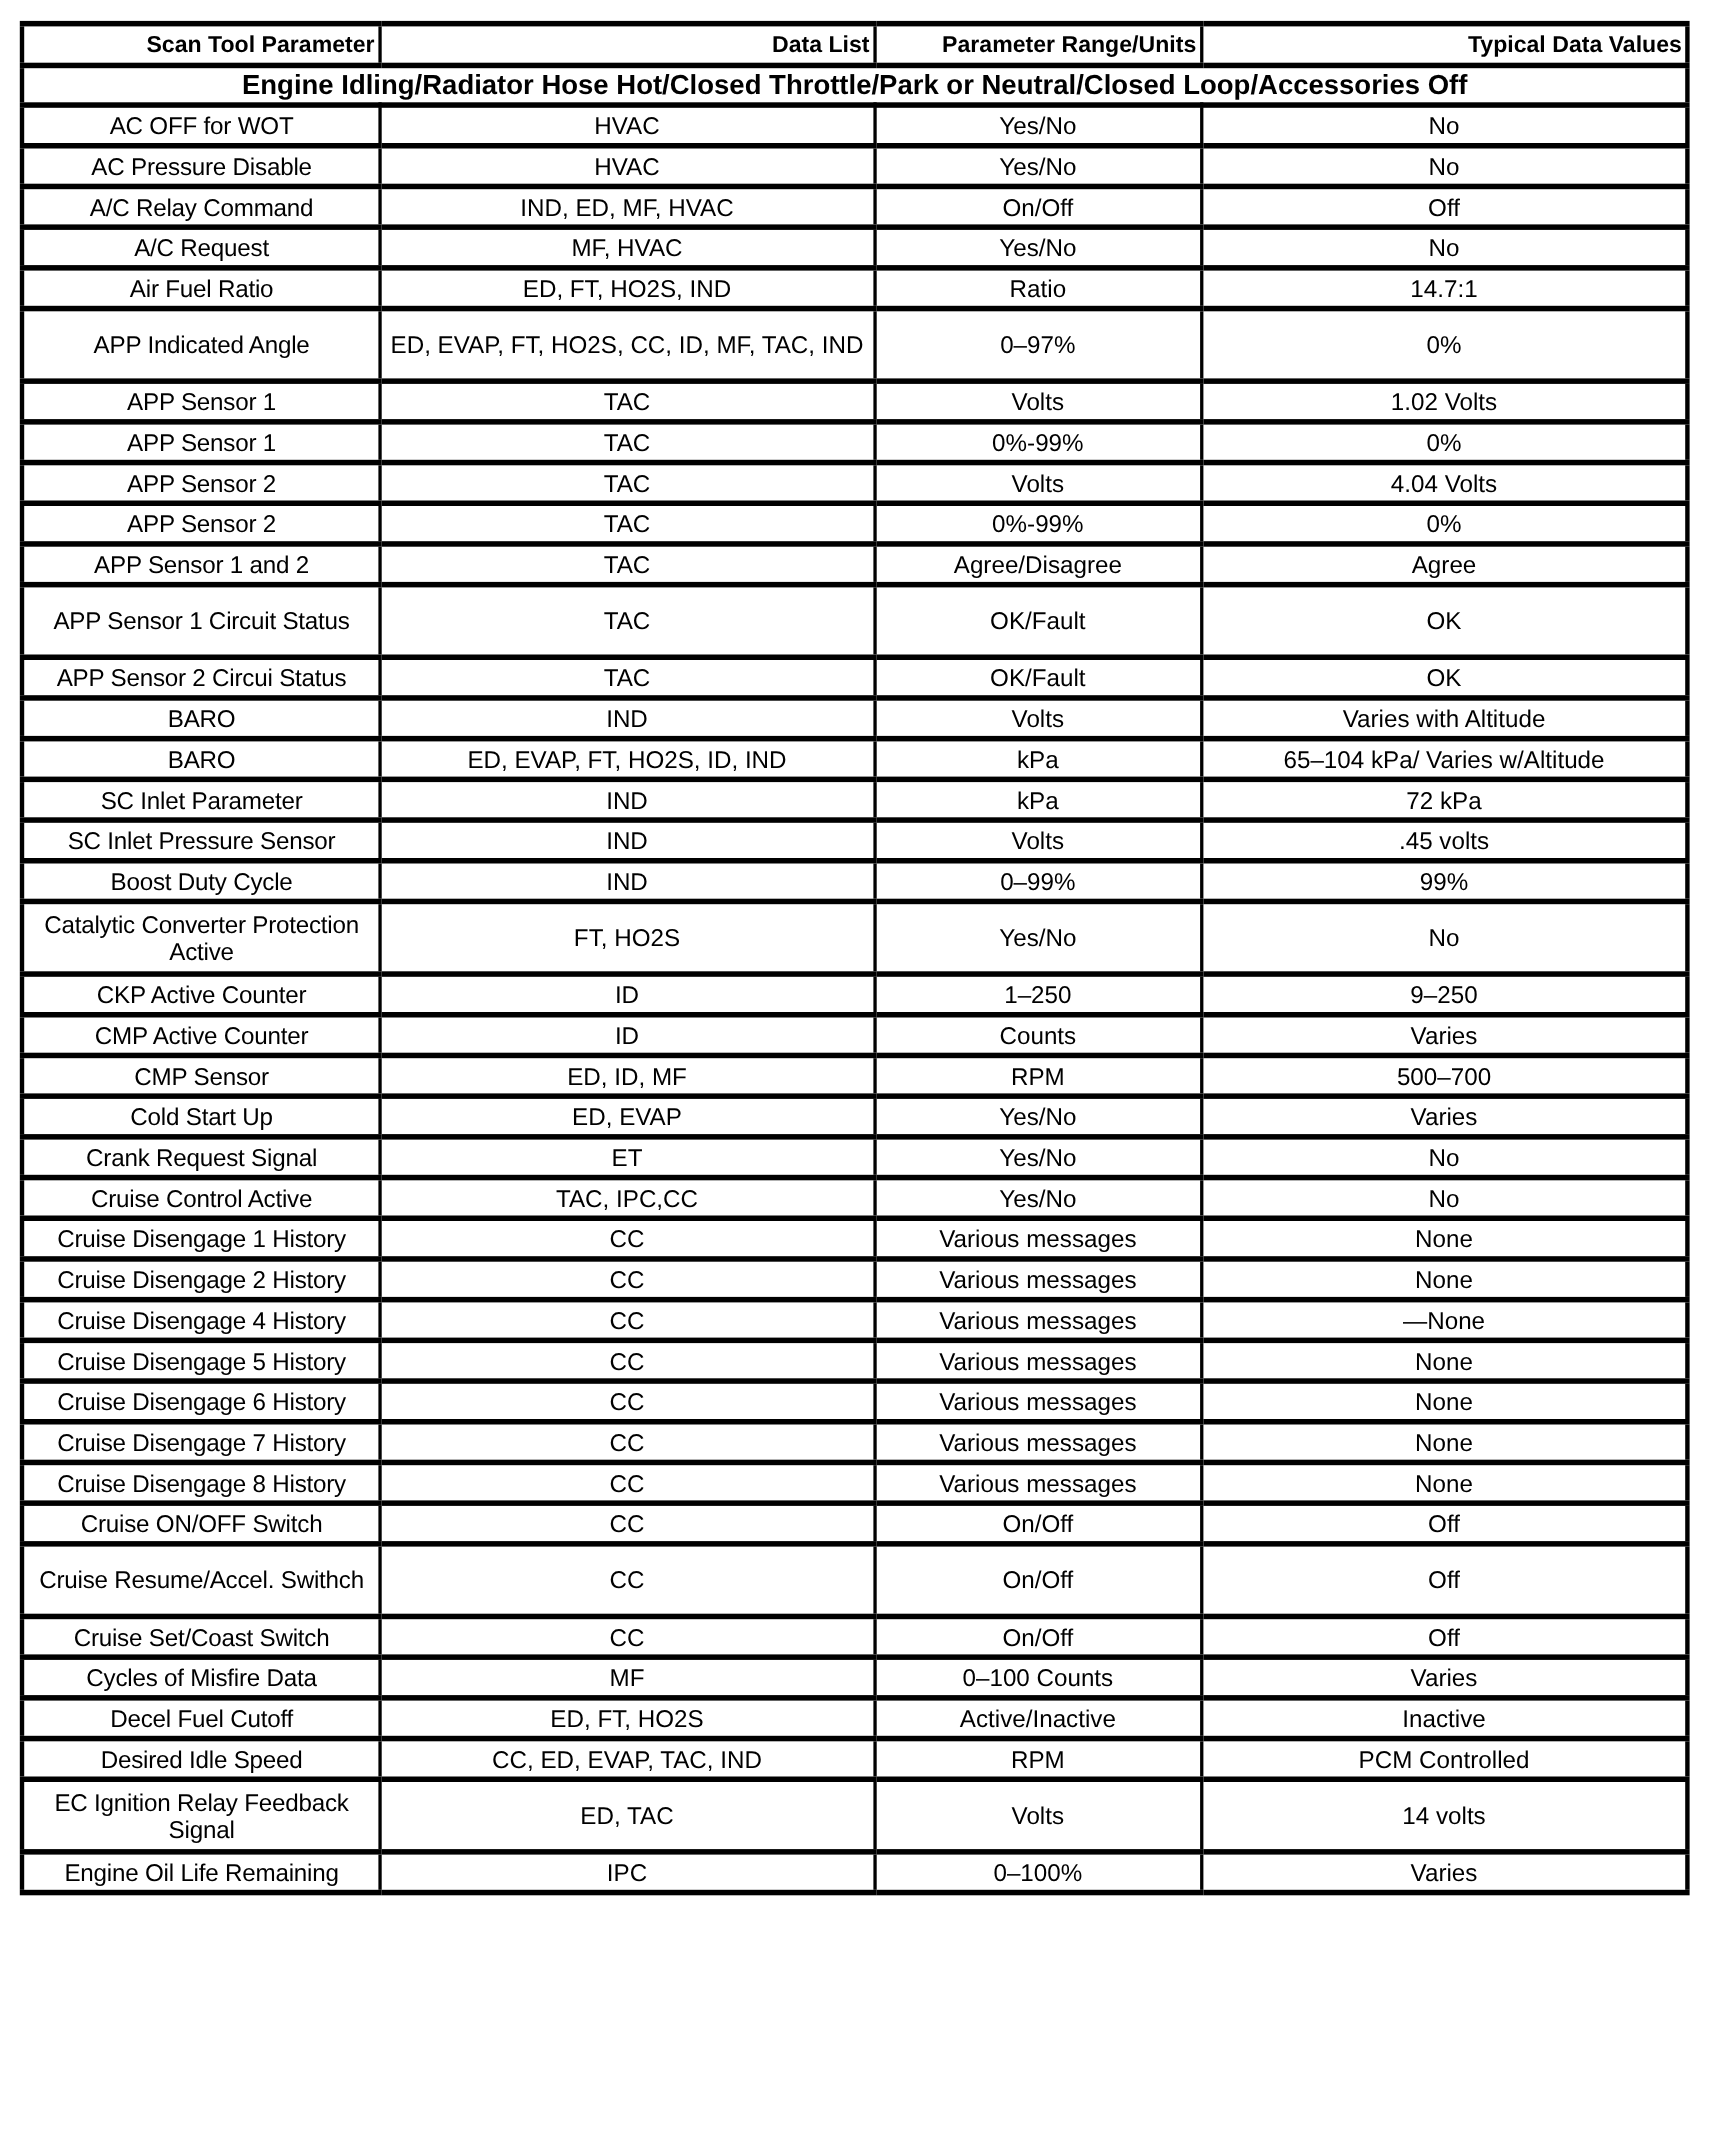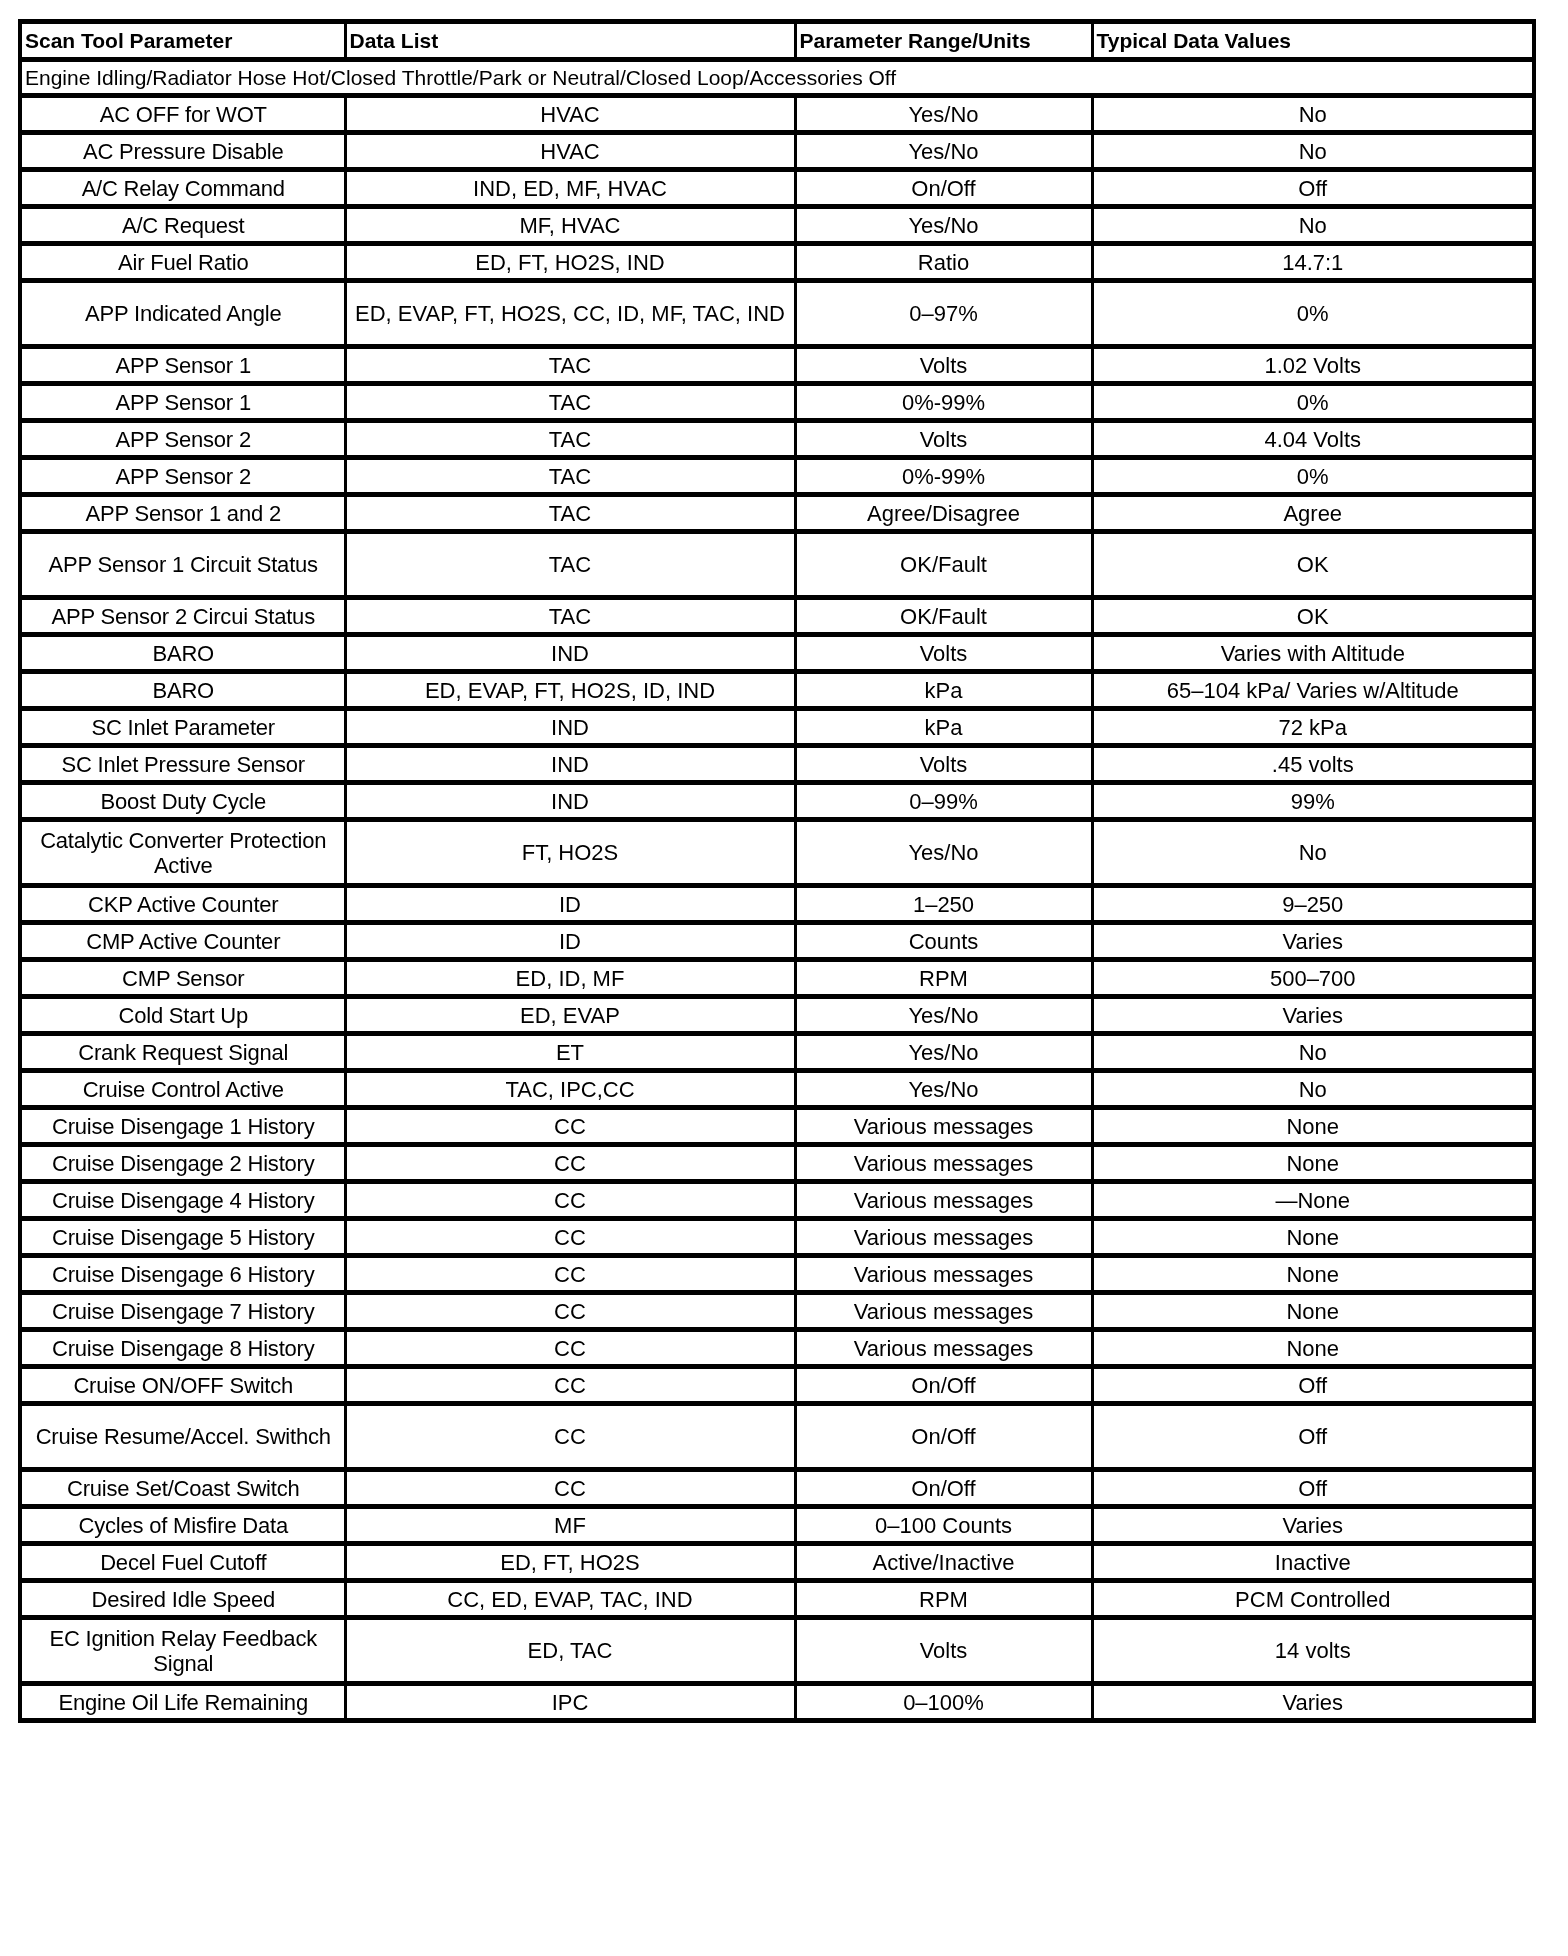--- a/index.html
+++ b/index.html
@@ -34,29 +34,29 @@
       border-top: 5px solid #000;
       border-bottom: 5px solid #000;
       padding: 0 3px;
       font-size: 22px;
       line-height: 25px;
       vertical-align: middle;
       overflow: hidden;
     }
     .doc-table th {
       font-weight: bold;
-      text-align: left;
+      text-align: right;
       height: 33px;
       font-size: 21px;
     }
     .doc-table tr.section td {
-      font-weight: normal;
-      text-align: left;
+      font-weight: bold;
+      text-align: center;
       height: 31px;
-      font-size: 21px;
+      font-size: 25px;
     }
     .doc-table tr.data td {
       height: 32px;
     }
     .doc-table tr.data.tall td {
       height: 61px;
       margin-left: 15px;
     }
     .doc-table td.param {
       text-align: center;

